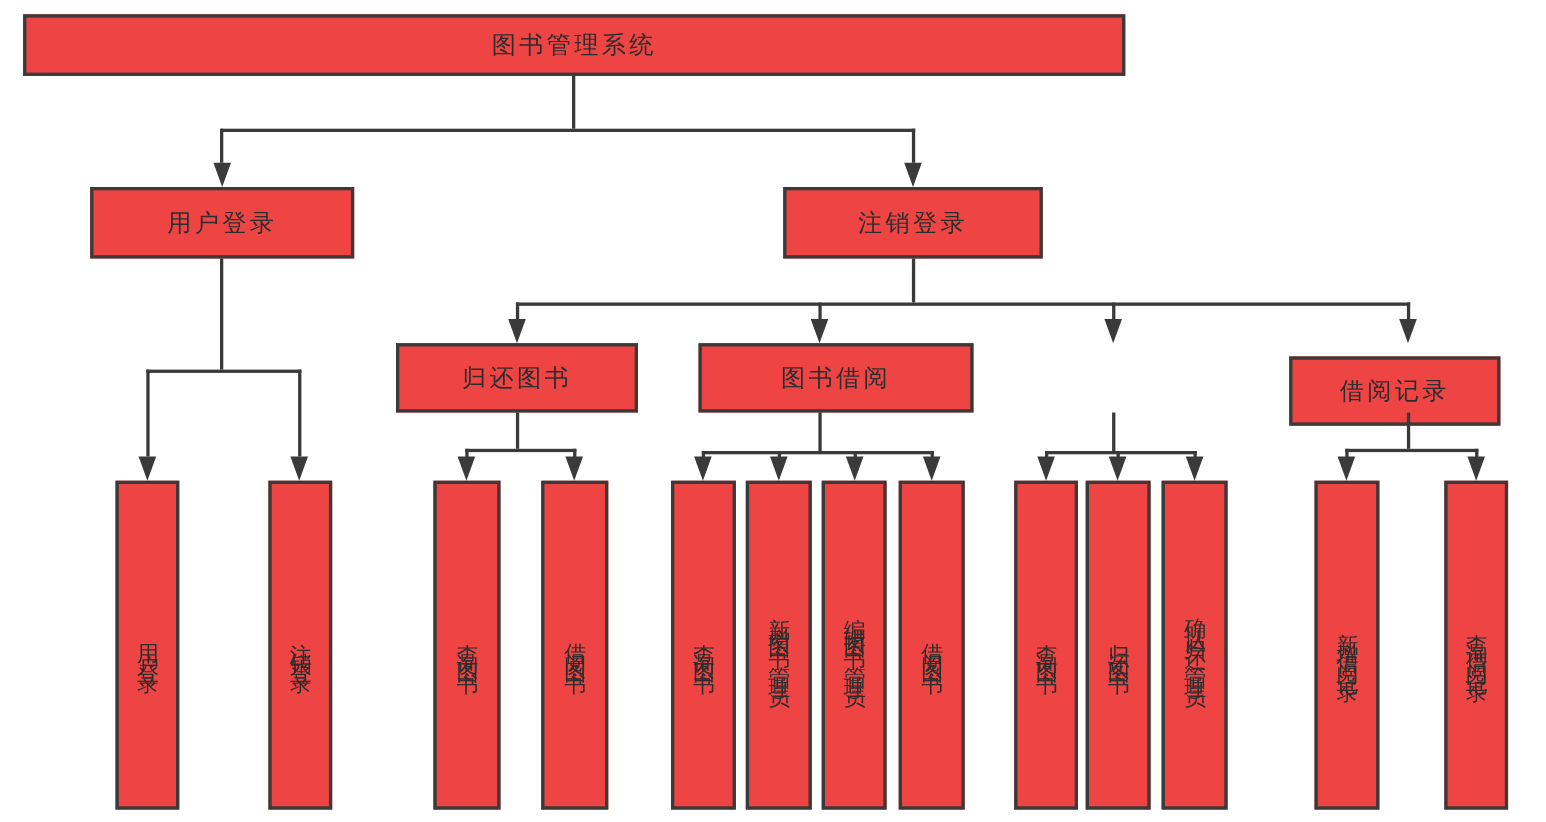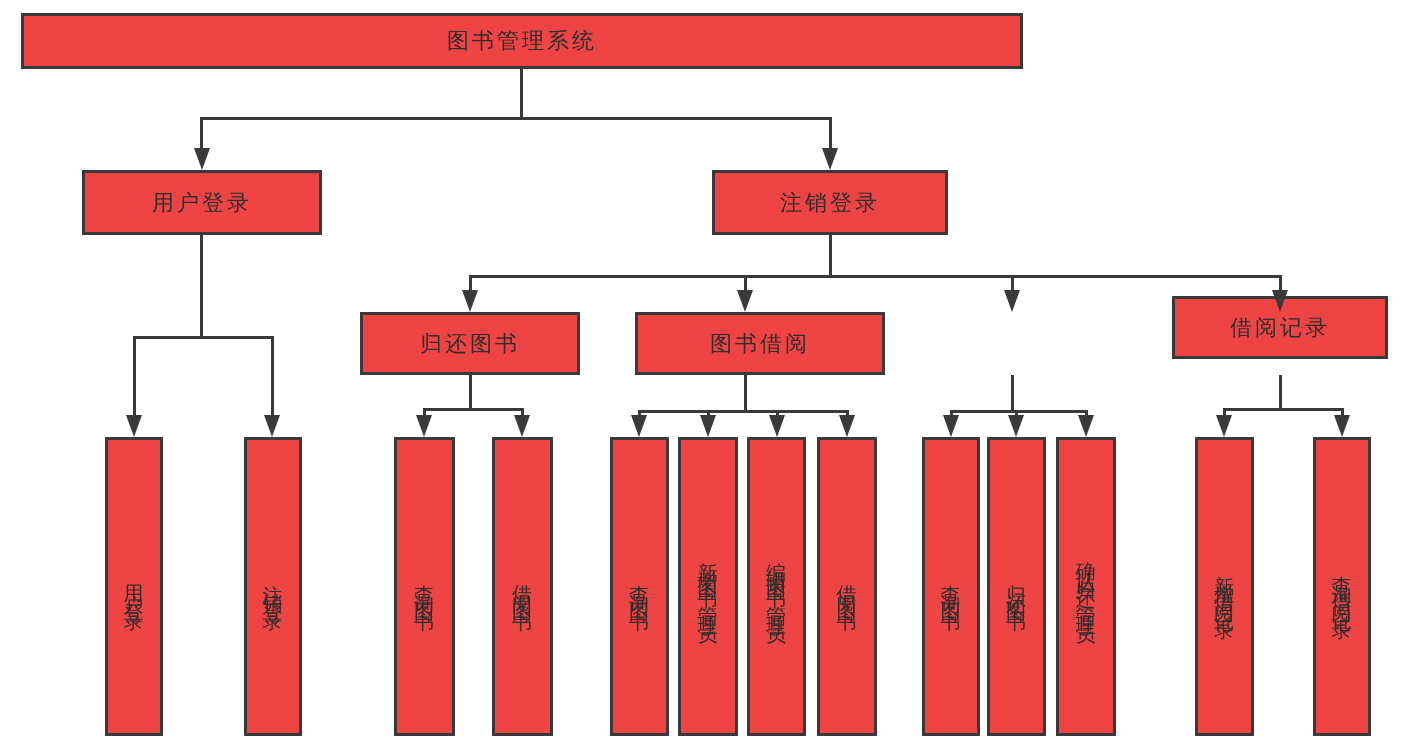--- a/index.html
+++ b/index.html
@@ -54,21 +54,21 @@
   <div class="node h-node" style="left:712px;top:170px;width:236px;height:65px;">
     <span>注销登录</span>
   </div>
 
   <div class="node h-node" style="left:360px;top:312px;width:220px;height:63px;">
     <span>归还图书</span>
   </div>
   <div class="node h-node" style="left:635px;top:312px;width:250px;height:63px;">
     <span>图书借阅</span>
   </div>
-  <div class="node h-node" style="left:1172px;top:296px;width:216px;height:63px;justify-content:center;">
+  <div class="node h-node" style="left:1172px;top:324px;width:192px;height:63px;justify-content:center;">
     <span>借阅记录</span>
   </div>
 
   <div class="node v-node" style="left:105px;top:437px;width:58px;height:299px;">
     <span class="vtext">用户登录</span>
   </div>
   <div class="node v-node" style="left:244px;top:437px;width:58px;height:299px;">
     <span class="vtext">注销登录</span>
   </div>
   <div class="node v-node" style="left:394px;top:437px;width:61px;height:299px;">

